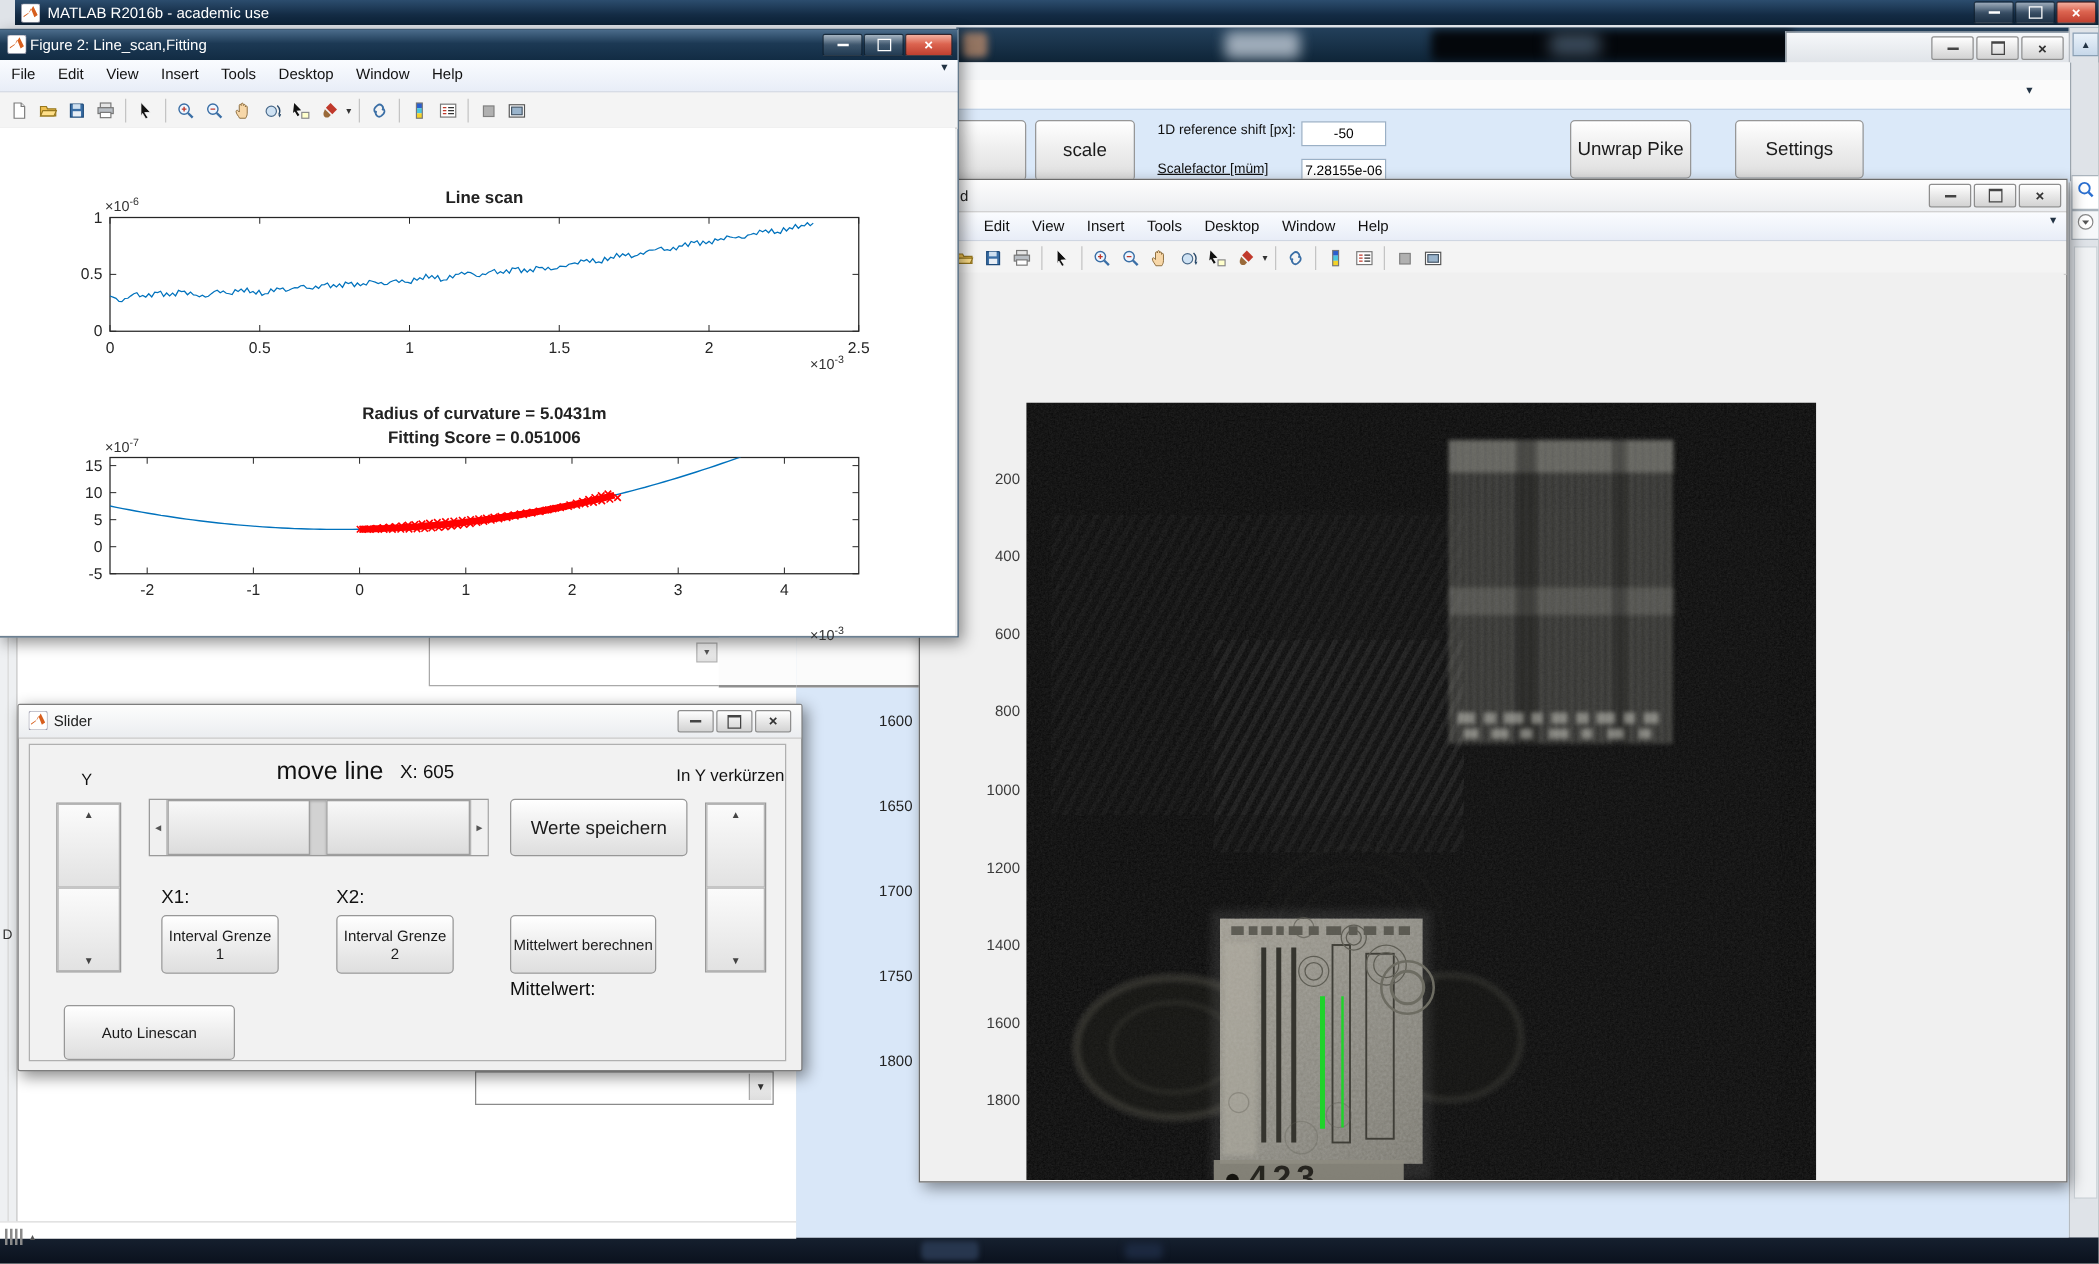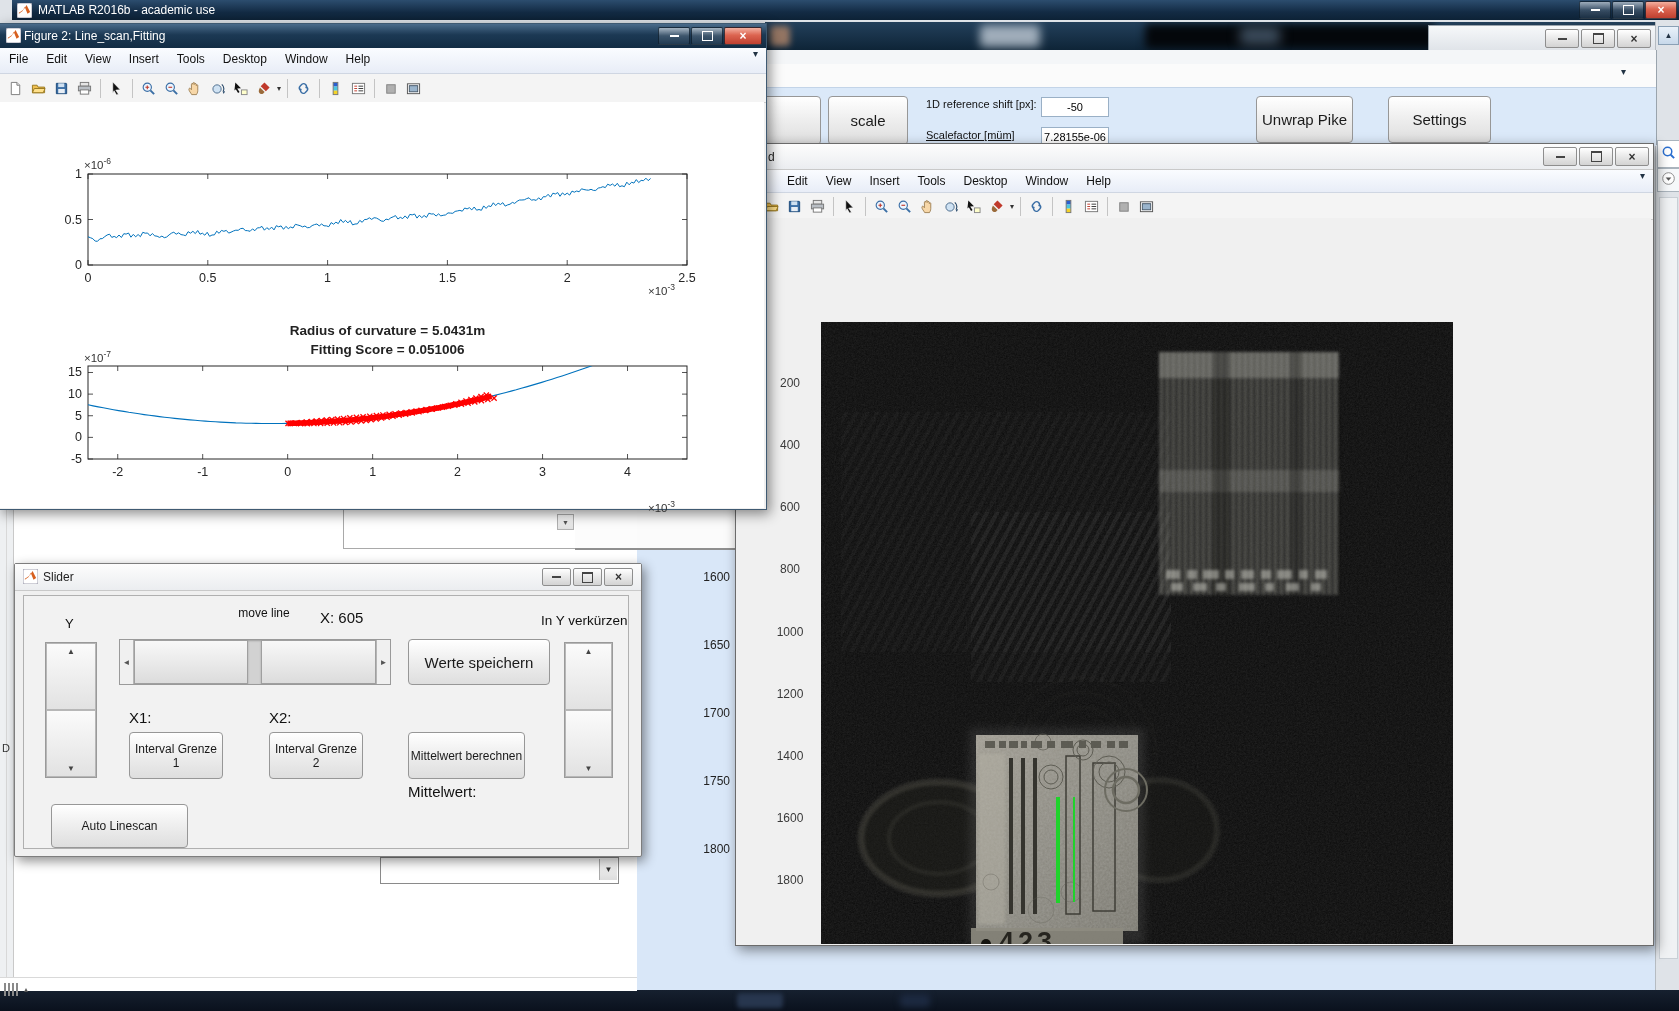--- a/index.html
+++ b/index.html
@@ -44,21 +44,21 @@
   .vscroll{position:absolute;border:1px solid #9a9a9a;background:#f1f1f1;display:flex;flex-direction:column;}
   .vs-seg{flex:1;border:1px solid #b7b7b7;background:linear-gradient(#fbfbfb,#e2e2e2);display:flex;justify-content:center;font-size:8px;color:#444;}
   .vs-seg.top{align-items:flex-start;padding-top:3px;}
   .vs-seg.bot{align-items:flex-end;padding-bottom:3px;}
   .hsl{position:absolute;border:1px solid #9a9a9a;background:#e2e2e2;display:flex;}
   .hsl .arr{width:13px;display:flex;align-items:center;justify-content:center;font-size:8px;color:#555;
             background:#f0f0f0;border-right:1px solid #b5b5b5;}
   .hsl .arr.r{border-right:none;border-left:1px solid #b5b5b5;}
   .hsl .blk{border:1px solid #9f9f9f;background:linear-gradient(#f8f8f8,#dcdcdc);}
   .hsl .gap{background:#d2d2d2;box-shadow:inset 0 1px 2px rgba(0,0,0,.25);}
-  .tick-y{position:absolute;left:28px;width:52px;text-align:center;font-size:12px;color:#3a3a3a;}
+  .tick-y{position:absolute;left:28px;width:52px;text-align:right;font-size:12px;color:#3a3a3a;}
   .bg-tick{position:absolute;left:51px;width:42px;text-align:right;font-size:12px;color:#222;}
   .chart-title{position:absolute;text-align:center;font-weight:bold;font-size:13.5px;color:#222;}
   .expo{position:absolute;font-size:11.5px;color:#333;}
   .expo sup{font-size:8.5px;}
   .blob{position:absolute;border-radius:4px;}
 </style>
 </head>
 <body>
 
 <div id="screen">
@@ -580,20 +580,21 @@
         </div>
         <div class="tb-btn">
           <svg viewBox="0 0 16 16" width="15" height="15">
             <rect x="1.5" y="3" width="13" height="10.5" fill="#fff" stroke="#555"></rect>
             <rect x="3.5" y="5" width="9" height="6.5" fill="#9ab4cc" stroke="#456"></rect>
           </svg>
         </div>
       </div>
     <div class="a" style="left:0;top:78px;width:764px;height:406px;background:#fff;">
 
+      <div class="chart-title" style="left:88px;top:48px;width:599px;">Line scan</div>
       <div class="expo" style="left:84px;top:54px;">
         <span>×10</span><sup>-6</sup>
       </div>
       <svg id="chart1" class="a" style="left:60px;top:37px;" width="660" height="165" viewBox="0 0 660 165">
           <rect x="28" y="35" width="599" height="91" fill="#fff" stroke="#262626"></rect>
           <line x1="28" y1="126" x2="28" y2="121" stroke="#262626" stroke-width="0.8"></line>
           <line x1="28" y1="35" x2="28" y2="40" stroke="#262626" stroke-width="0.8"></line>
           <text x="28" y="143" text-anchor="middle" font-size="12.5" fill="#262626">0</text>
           <line x1="147.8" y1="126" x2="147.8" y2="121" stroke="#262626" stroke-width="0.8"></line>
           <line x1="147.8" y1="35" x2="147.8" y2="40" stroke="#262626" stroke-width="0.8"></line>
@@ -769,21 +770,21 @@
         <div class="cwin" style="width:27px;height:16px;">
             <div class="gd-max"></div>
           </div>
         <div class="cwin" style="width:27px;height:16px;">
             <div class="gd-x">×</div>
           </div>
       </div>
     </div>
     <div class="a" style="left:8px;top:31px;width:604px;height:252px;background:#f2f2f2;border:1px solid #b0b0b0;">
       <div class="a" style="left:41px;top:20px;font-size:13px;">Y</div>
-      <div class="a" style="left:130px;top:10px;width:220px;text-align:center;font-size:12px;">move line</div>
+      <div class="a" style="left:130px;top:10px;width:220px;text-align:center;font-size:20px;">move line</div>
       <div class="a" style="left:296px;top:13px;font-size:15px;">X: 605</div>
       <div class="a" style="left:517px;top:17px;font-size:13.5px;">In Y verkürzen</div>
 
       <div class="vscroll" style="left:21px;top:46px;width:50px;height:134px;">
         <div class="vs-seg top">▲</div>
         <div class="vs-seg bot">▼</div>
       </div>
 
       <div class="hsl" style="left:95px;top:43px;width:270px;height:44px;">
         <div class="arr">◄</div>

